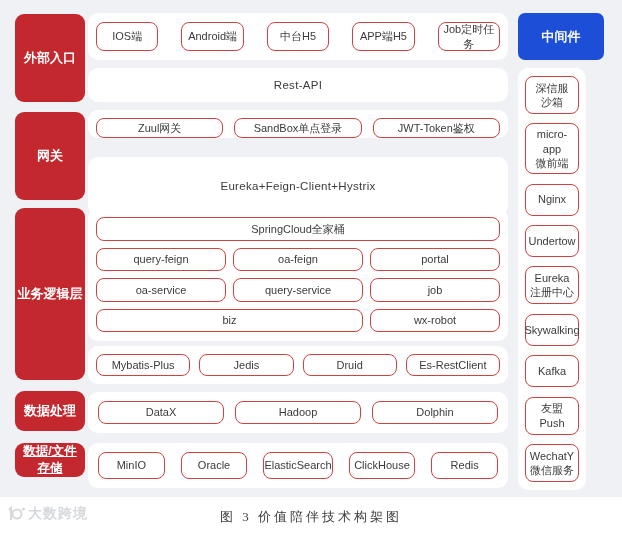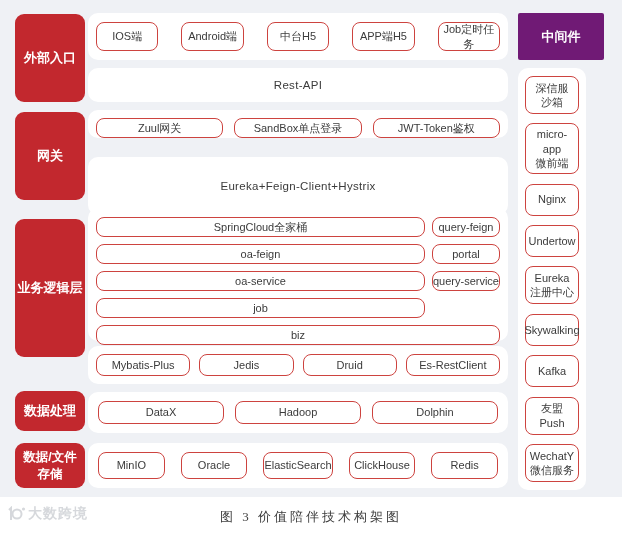--- a/index.html
+++ b/index.html
@@ -6,47 +6,47 @@
   html,body { width:622px; height:537px; background:#ffffff; font-family:"Liberation Sans", sans-serif; }
   .page { position:relative; width:622px; height:537px; overflow:hidden; background:#ffffff; }
   .stage { position:absolute; left:0; top:0; width:622px; height:497px; background:#eff1f5; }
 
   
   .lbl { position:absolute; left:15px; width:70px; background:#c2282e; border-radius:9px;
          color:#ffffff; font-size:13px; font-weight:bold; display:flex; align-items:center;
          justify-content:center; text-align:center; line-height:1.35; white-space:pre-line; }
   .lbl-1 { top:14px;  height:88px; }
   .lbl-2 { top:112px; height:88px; }
-  .lbl-3 { top:219px; height:138px; }
+  .lbl-3 { top:208px; height:172px; }
   .lbl-4 { top:391px; height:40px; }
-  .lbl-5 { top:443px; height:45px; font-size:12.5px; }
+  .lbl-5 { top:443px; height:34px; font-size:12.5px;text-decoration:underline; }
 
   
   .panel { position:absolute; left:88px; width:420px; background:#ffffff; border-radius:10px; }
   .p1 { top:13px;  height:47px;  display:flex; gap:23px; padding:9px 8px; }
   .p2 { top:68px;  height:34px;  display:flex; align-items:center; justify-content:center; }
   .p3 { top:110px; height:28px;  display:flex; gap:11px; padding:8px; }
   .p4 { top:157px; height:58px;  display:flex; align-items:center; justify-content:center; }
-  .p5 { top:208px; height:133px; display:grid; grid-template-columns:1fr; gap:7px; padding:9px 8px; }
+  .p5 { top:208px; height:133px; display:grid; grid-template-columns:1fr 1fr 1fr; gap:7px; padding:9px 8px; }
   .p6 { top:346px; height:38px;  display:flex; gap:9px; padding:8px; }
   .p7 { top:392px; height:41px;  display:flex; gap:11px; padding:9px 10px; }
   .p8 { top:443px; height:45px;  display:flex; gap:16px; padding:9px 10px; }
 
   
   .rbox { flex:1; min-height:20px; background:#ffffff; border:1.3px solid #cd433f; border-radius:8px;
           display:flex; align-items:center; justify-content:center; text-align:center;
           font-size:11px; color:#3b3b3b; line-height:1.3; white-space:pre-line; }
   .span3 { grid-column:1 / -1; }
   .span2 { grid-column:1 / 3; }
 
   .bartext { font-size:11.5px; color:#3b3b3b; letter-spacing:0.3px; }
 
   
-  .mw-head { position:absolute; left:518px; top:13px; width:86px; height:47px; background:#701a75;
-             border-radius:2px; color:#ffffff; font-size:13px; font-weight:bold;
+  .mw-head { position:absolute; left:518px; top:13px; width:86px; height:47px; background:#1d4ed8;
+             border-radius:7px; color:#ffffff; font-size:13px; font-weight:bold;
              display:flex; align-items:center; justify-content:center; }
   .mw-panel { position:absolute; left:518px; top:68px; width:68px; height:422px; background:#ffffff;
               border-radius:10px; display:flex; flex-direction:column; justify-content:space-between;
               padding:8px 7px; }
   .mw-panel .rbox { flex:0 0 auto; min-height:32px; padding:3px 2px; font-size:11px; }
   .mw-two { min-height:38px !important; }
 
   .caption { position:absolute; left:0; top:508px; width:622px; text-align:center;
              font-family:"Liberation Serif", serif; font-size:13px; color:#3d3d3d; letter-spacing:3px; }
 

